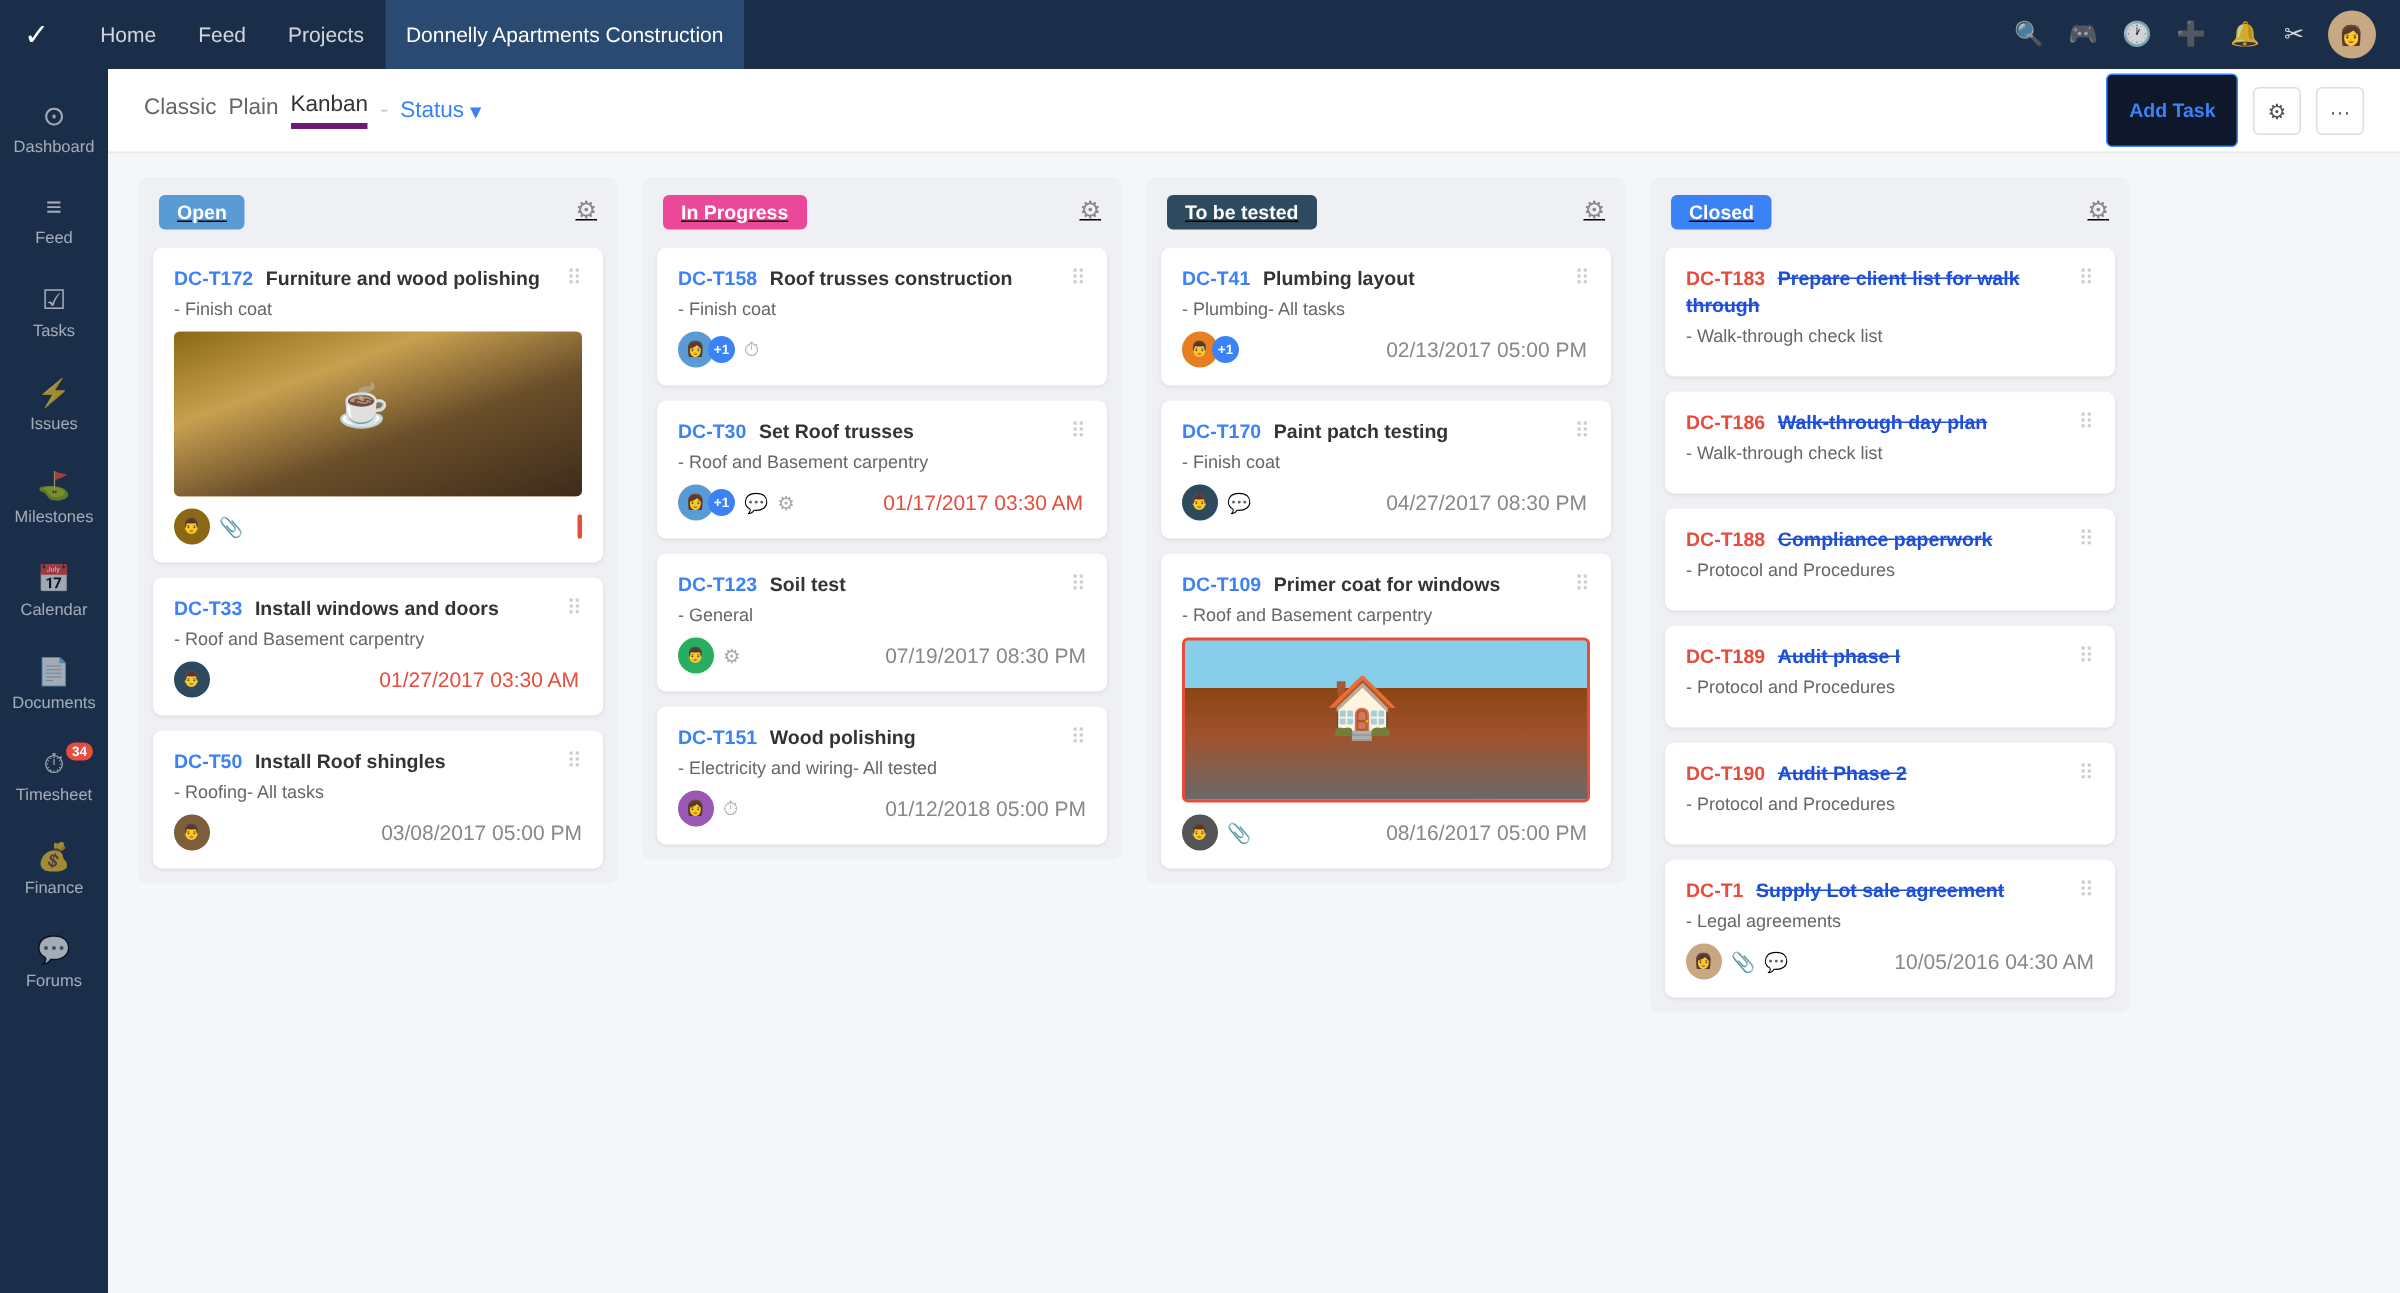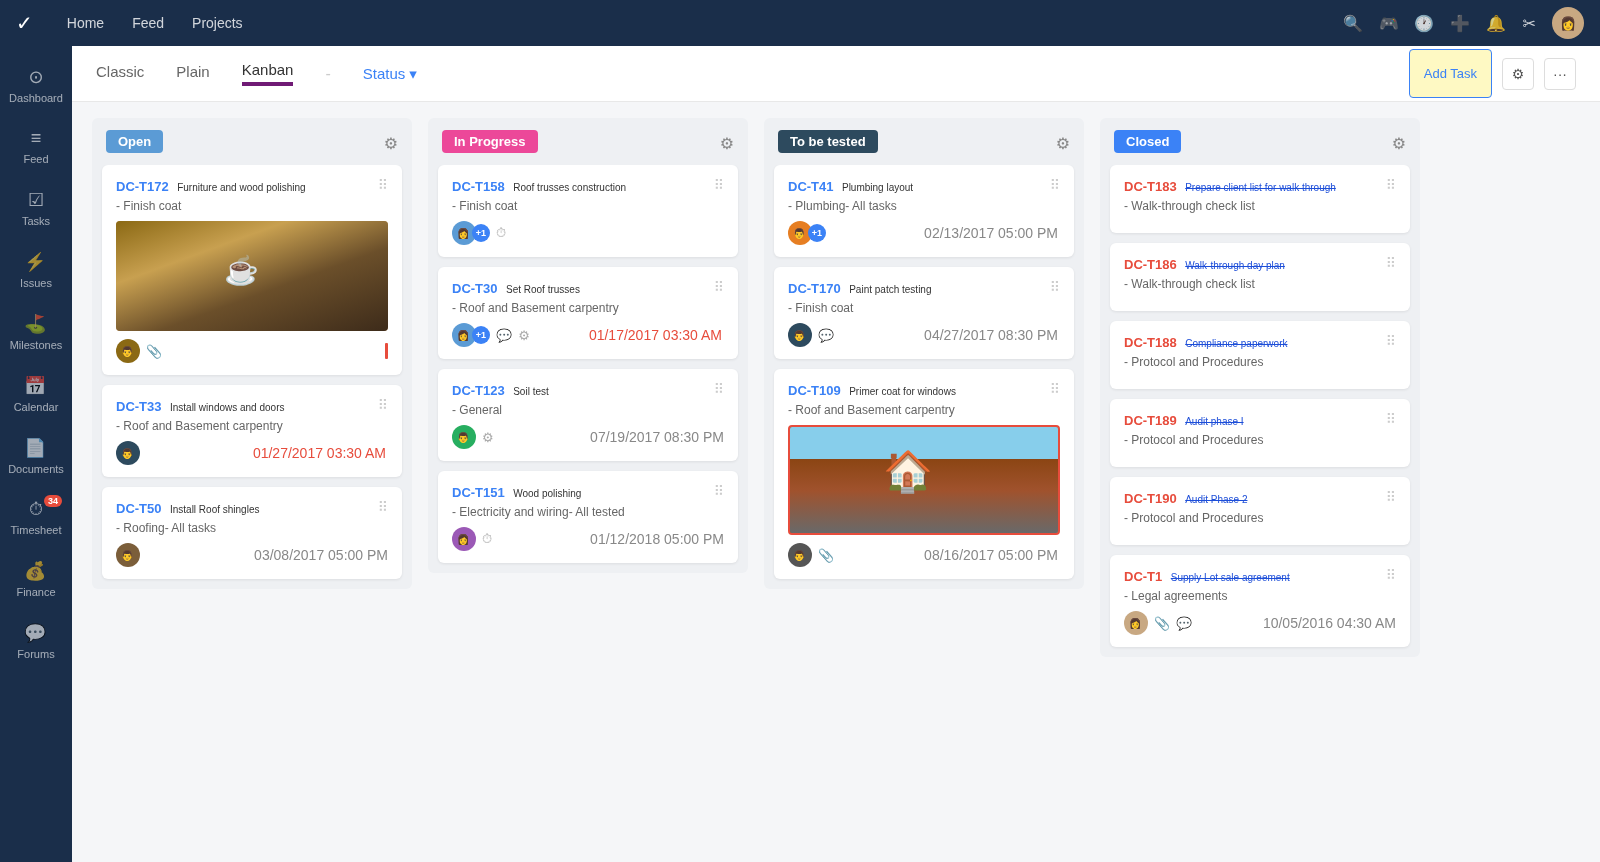--- a/index.html
+++ b/index.html
@@ -117,21 +117,21 @@
       height: 56px;
       display: flex;
       align-items: center;
       padding: 0 24px;
       border-bottom: 1px solid #e8e8e8;
       flex-shrink: 0;
     }
     .view-tabs {
       display: flex;
       align-items: center;
-      gap: 32px;
+      gap: 8px;
     }
     .view-tab {
       font-size: 15px;
       color: #666;
       cursor: pointer;
       padding-bottom: 4px;
     }
     .view-tab.active {
       color: #333;
       font-weight: 500;
@@ -147,28 +147,28 @@
       cursor: pointer;
       font-weight: 500;
     }
     .view-toolbar-right {
       margin-left: auto;
       display: flex;
       align-items: center;
       gap: 10px;
     }
     .add-task-btn {
-      background: #fef9c3;
+      background: #0f172a;
       border: 1px solid #3b82f6;
       color: #3b82f6;
       padding: 16px 14px;
       border-radius: 4px;
       font-size: 13px;
       cursor: pointer;
-      font-weight: 400;
+      font-weight: 700;
     }
     .icon-btn-sm {
       width: 32px;
       height: 32px;
       border: 1px solid #ddd;
       border-radius: 4px;
       background: white;
       display: flex;
       align-items: center;
       justify-content: center;
@@ -194,23 +194,24 @@
       background: #eef0f3;
       border-radius: 6px;
       display: flex;
       flex-direction: column;
       max-height: 100%;
       overflow: hidden;
     }
 
     .column-header {
       display: flex;
-      align-items: flex-end;
+      align-items: flex-start;
       padding: 12px 14px;
       flex-shrink: 0;
+      text-decoration: underline;
     }
     .column-badge {
       padding: 4px 12px;
       border-radius: 4px;
       color: white;
       font-size: 13px;
       font-weight: 600;
     }
     .badge-open { background: #5b9bd5; }
     .badge-inprogress { background: #ec4899; }
@@ -245,23 +246,23 @@
       justify-content: space-between;
       margin-bottom: 4px;
     }
     .card-id {
       color: #3b82f6;
       font-size: 13px;
       font-weight: 600;
       margin-right: 4px;
     }
     .card-title {
-      font-size: 10px;
+      font-size: 13px;
       color: #333;
-      font-weight: 400;
+      font-weight: 700;
     }
     .card-title.strikethrough {
       text-decoration: line-through;
       color: #1d4ed8;
     }
     .card-subtitle {
       font-size: 12px;
       color: #666;
       margin-bottom: 8px;
     }
@@ -397,20 +398,21 @@
     .closed-col { min-width: 320px; }
   </style>
 </head>
 <body>
 
 <nav class="top-nav">
   <span class="logo-icon">✓</span>
   <span class="nav-item">Home</span>
   <span class="nav-item">Feed</span>
   <span class="nav-item">Projects</span>
+  <span class="nav-item active">Donnelly Apartments Construction</span>
   <div class="top-nav-right">
     <span class="icon-btn">🔍</span>
     <span class="icon-btn">🎮</span>
     <span class="icon-btn">🕐</span>
     <span class="icon-btn">➕</span>
     <span class="icon-btn">🔔</span>
     <span class="icon-btn">✂</span>
     <div class="avatar-top">👩</div>
   </div>
 </nav>

